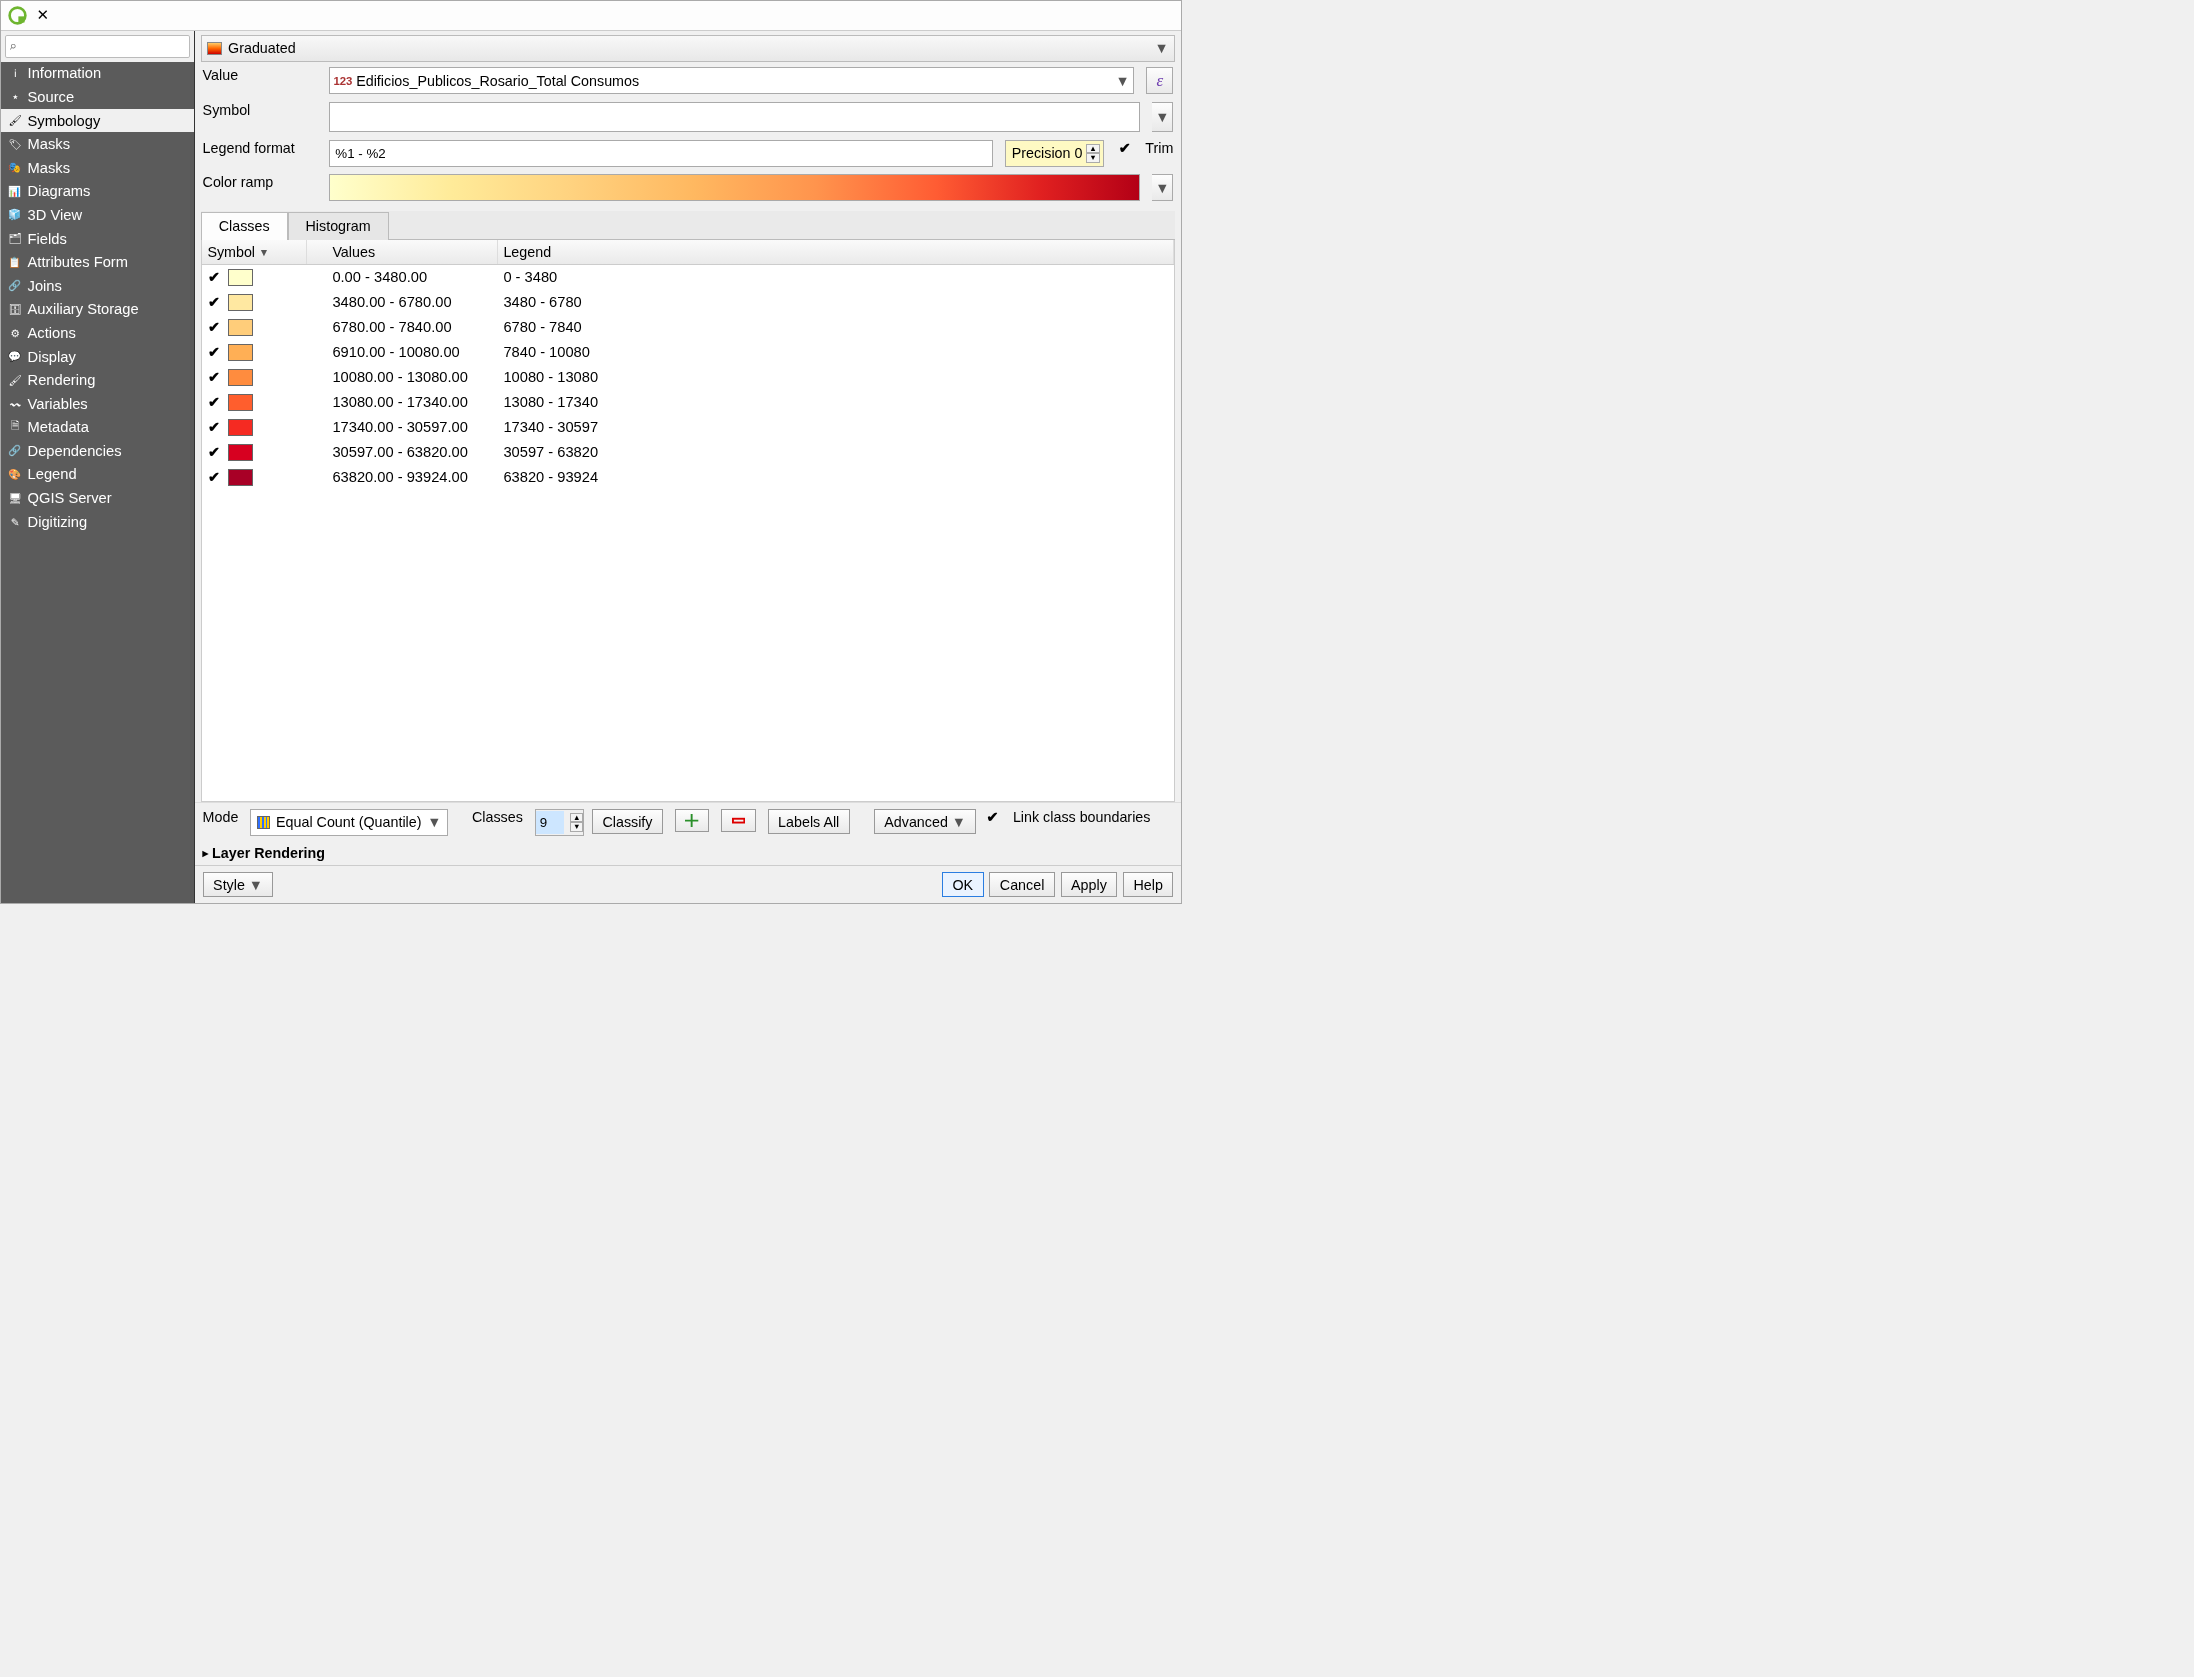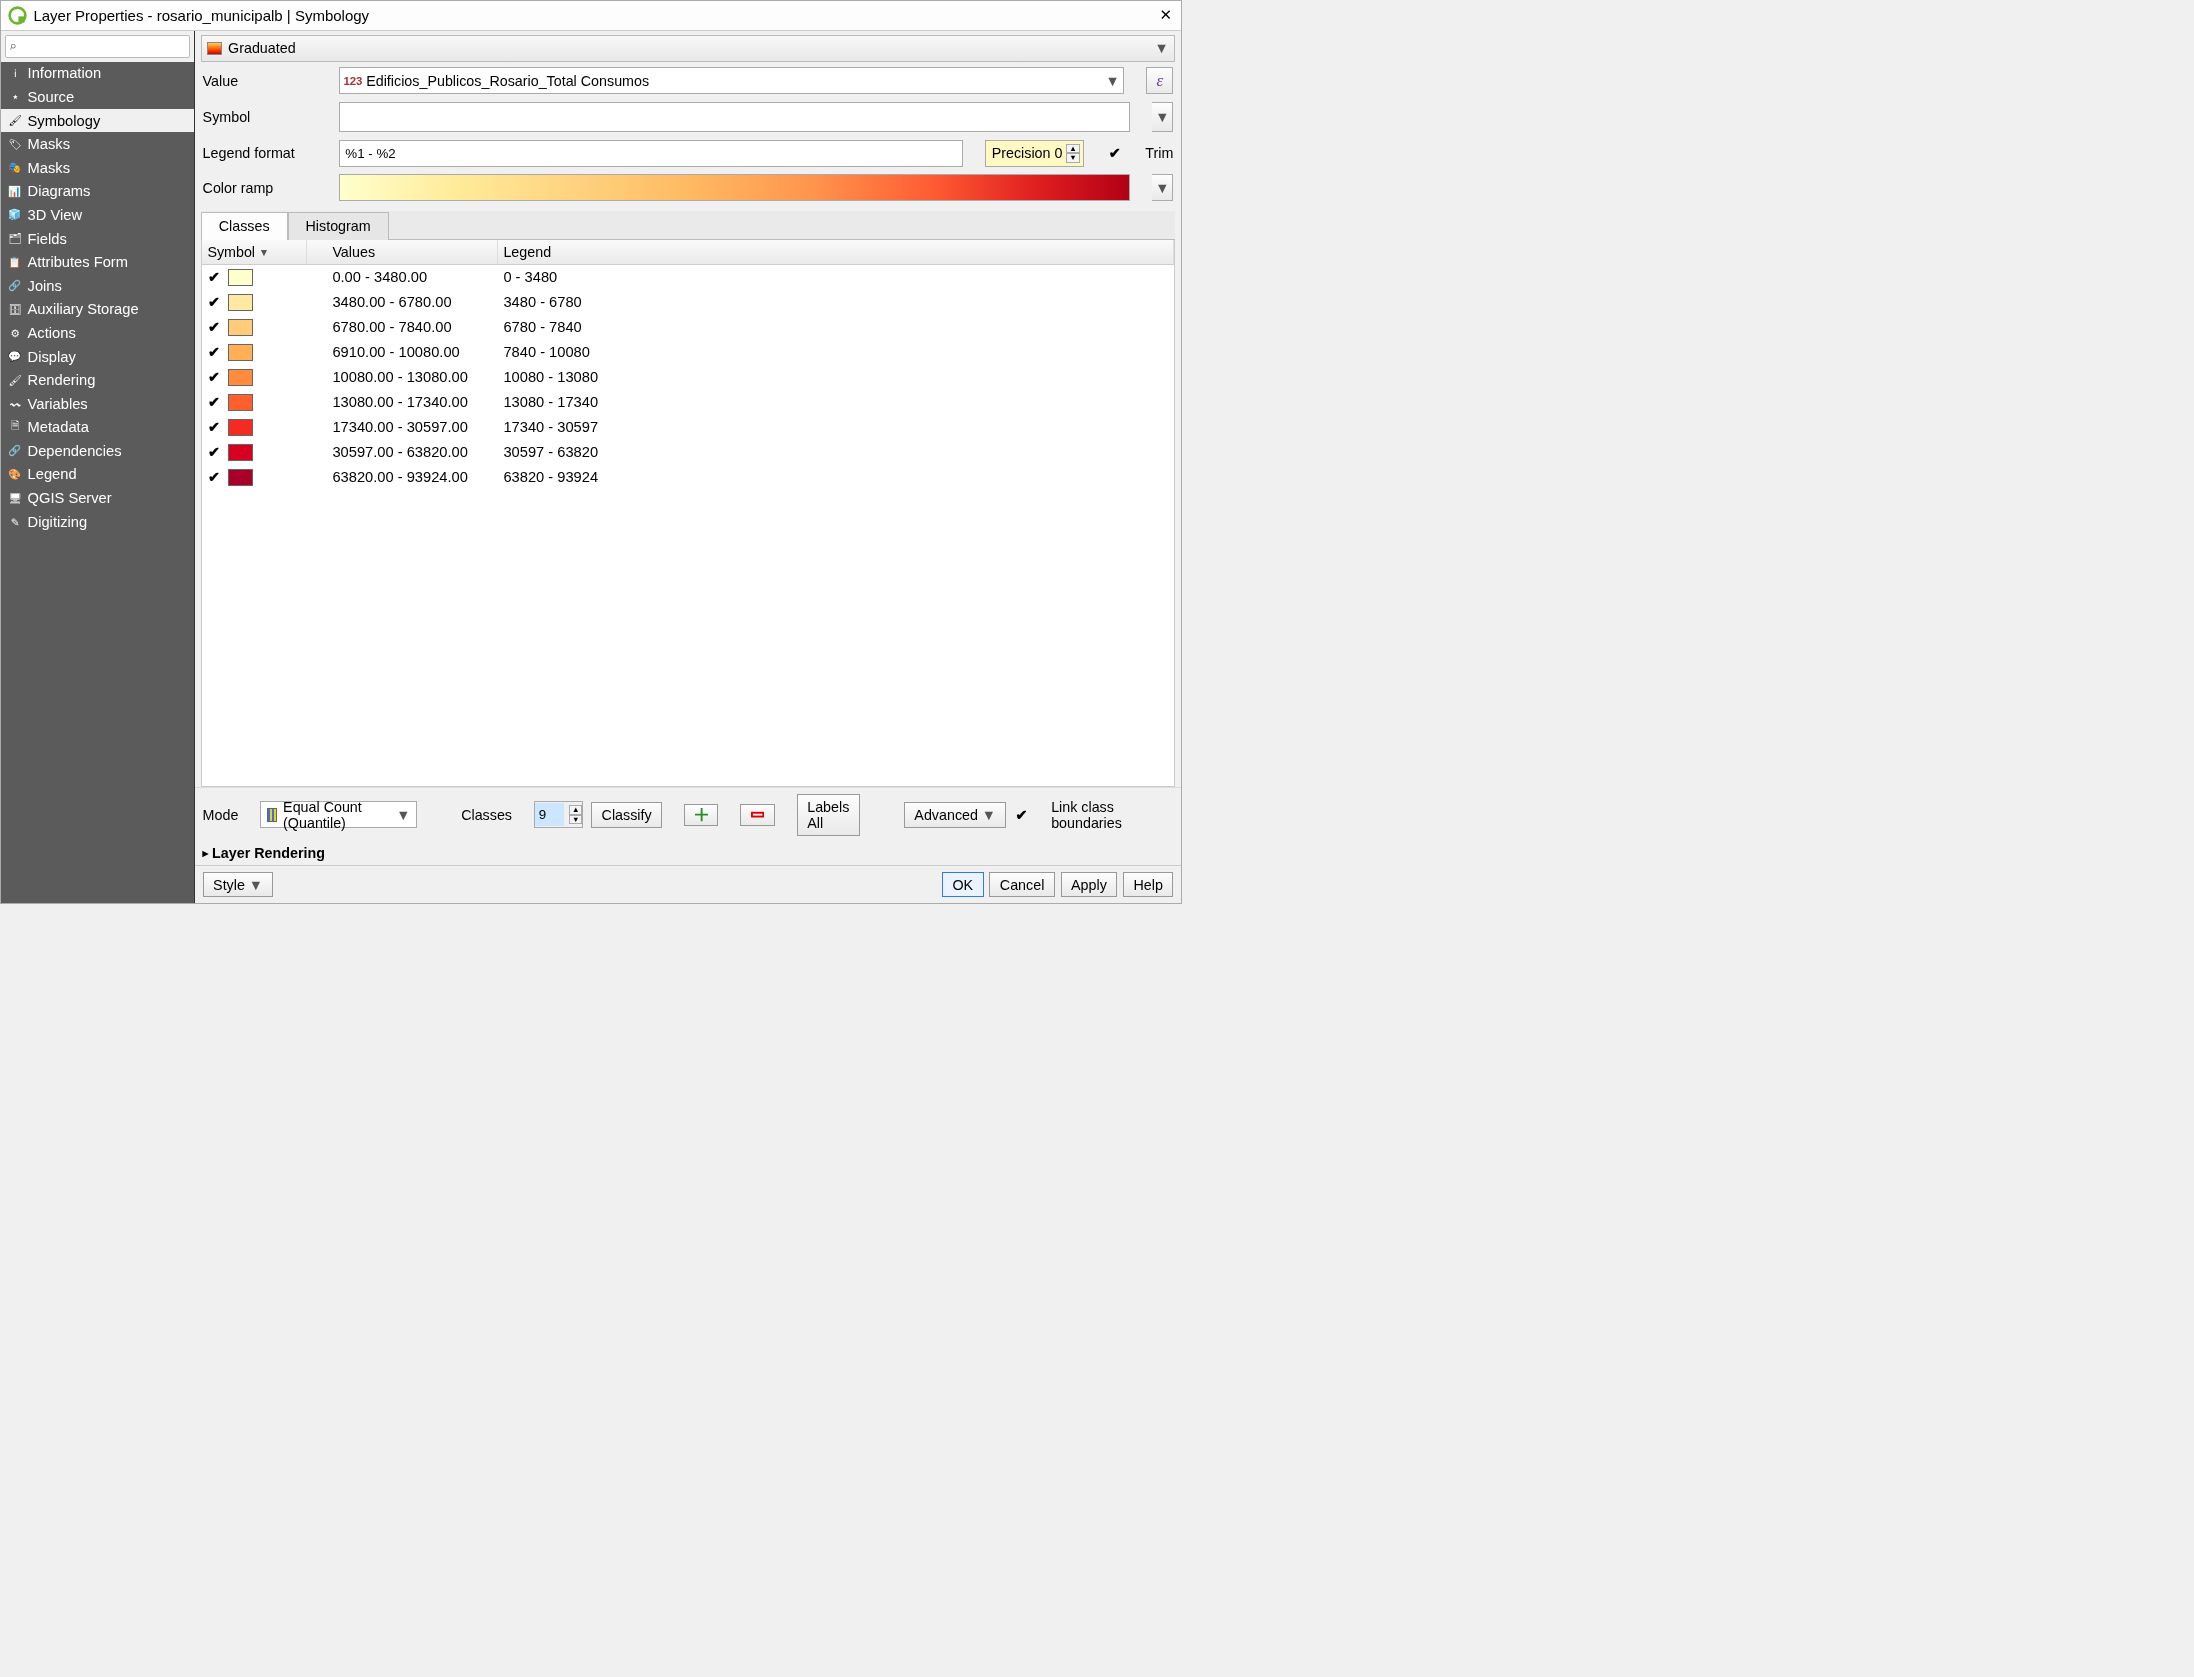--- a/index.html
+++ b/index.html
@@ -117,22 +117,22 @@
     color:#555;
   }
   .form-area {
     padding: 5.7px 7.6px 3.8px 7.6px;
     display: flex;
     flex-direction: column;
     gap: 7.6px;
   }
   .form-row {
     display: flex;
-    align-items: center;
-    gap: 22px;
+    align-items: flex-start;
+    gap: 12px;
   }
   .form-row .lbl { width: 114px; }
   .value-field {
     flex: 1;
     display: flex;
     align-items: center;
     border: 1px solid #aaa;
     background: #fff;
     height: 27px;
     padding: 0 3.8px;
@@ -291,21 +291,20 @@
 
 <div class="window">
 
   <div class="titlebar">
     <span class="q-logo">
       <svg viewBox="0 0 24 24">
           <circle cx="12" cy="12" r="9" fill="none" stroke="#6eb52f" stroke-width="3"></circle>
           <rect x="13" y="13" width="7" height="7" fill="#6eb52f"></rect>
         </svg>
     </span>
-    <span class="title-text">Layer Properties - rosario_municipalb | Symbology</span>
     <span class="close-btn">✕</span>
   </div>
 
   <div class="body">
     <div class="sidebar">
       <div class="search-wrap">
         <input class="search" type="text" value="⌕" placeholder="" style="">
       </div>
       <div class="nav" id="nav">
           <div class="nav-item">

